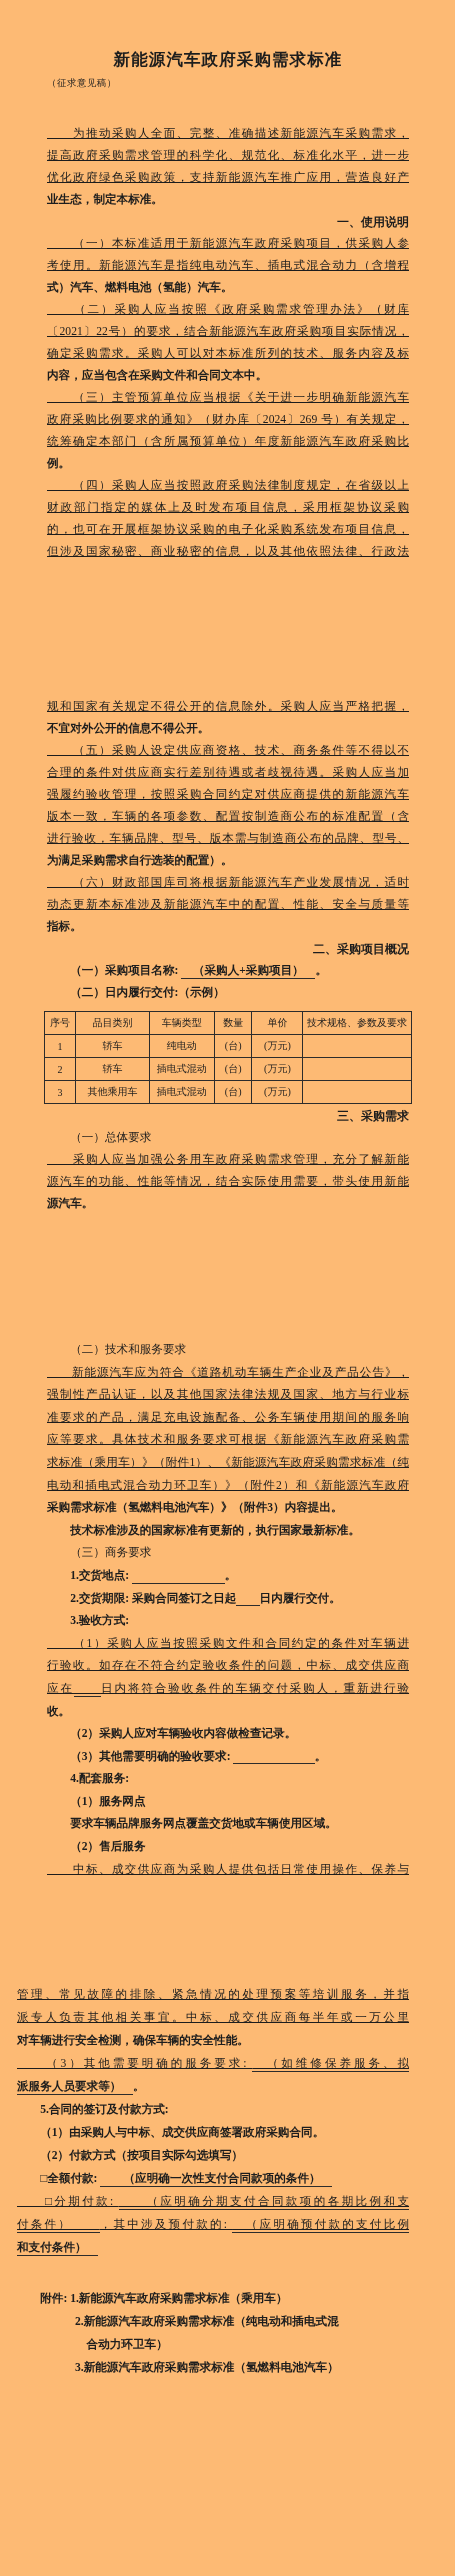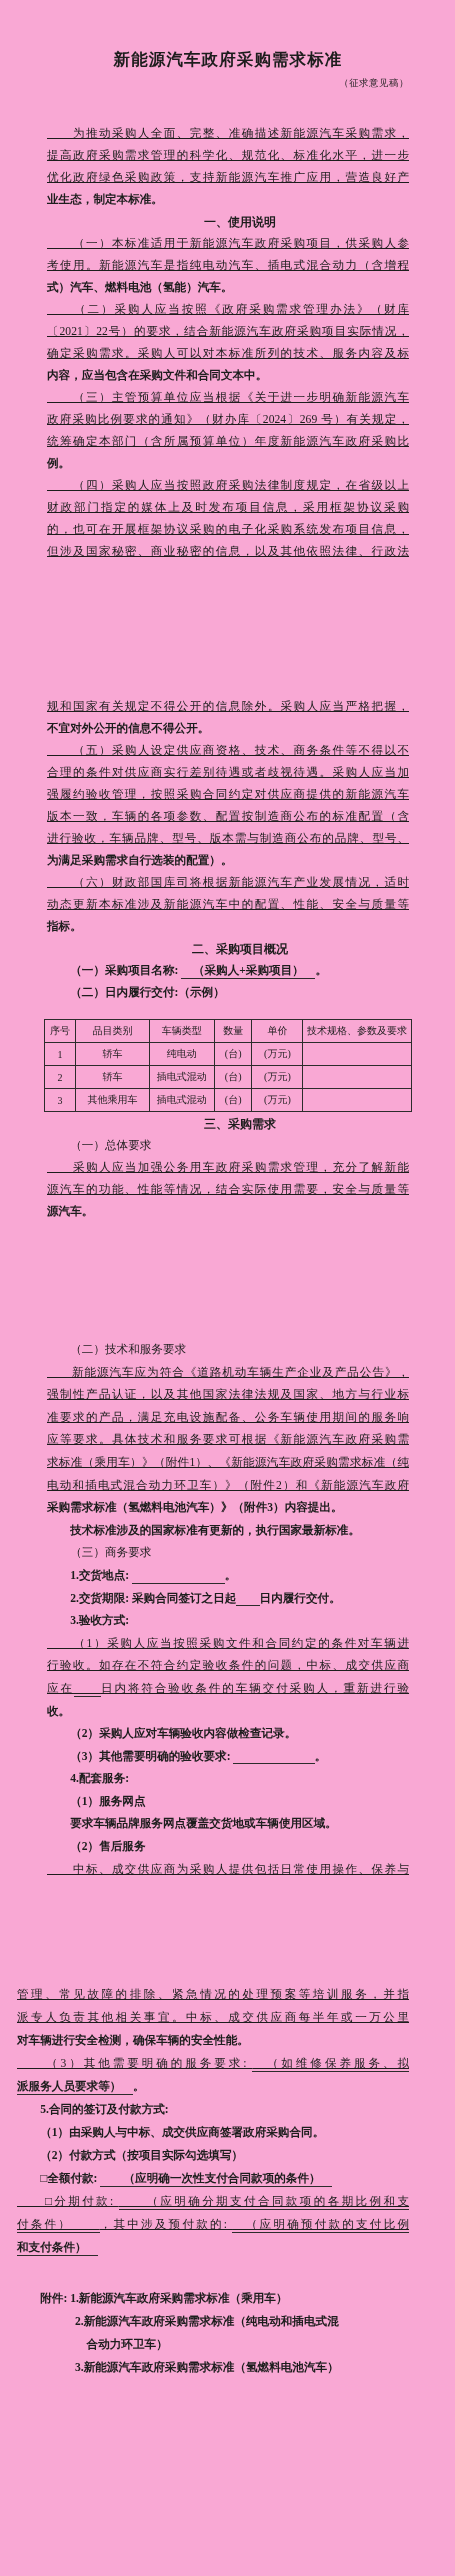--- a/index.html
+++ b/index.html
@@ -1,19 +1,19 @@
 <!DOCTYPE html>
 <html style="font-size:8.8px"><head>
 <meta charset="utf-8">
 <style>
   html, body { margin: 0; padding: 0; background: #ffffff; }
   .doc {
     width: 455px;
     height: 2576px;
-    background: #f9a8d4;
+    background: #fdba74;
     color: #1d1d1d;
     font-family: "Liberation Serif", "DejaVu Serif", serif;
     overflow: hidden;
   }
   .page {
     box-sizing: border-box;
     width: 455px;
     height: 644px;
     padding-left: 47px;
     padding-right: 46px;
@@ -28,21 +28,21 @@
     line-height: 25px;
     font-size: 16.5px;
     font-weight: bold;
     letter-spacing: 1.1px;
     text-align: center;
     font-family: "Liberation Serif", "DejaVu Serif", serif;
   }
   .subtitle {
     line-height: 23px;
     font-size: 9.4px;
-    text-align: right;
+    text-align: left;
     letter-spacing: 0.6px;
   }
   .title-gap { height: 27.5px; }
 
   .line {
     font-size: 11.6px;
     white-space: pre-wrap;
     text-align: left;
   }
   .p1 .line, .p2 .line { line-height: 22px; }
@@ -51,41 +51,41 @@
 
   
   .line.j { text-align: justify; text-align-last: justify; text-decoration: underline; }
   
   .line.n { text-align: left; text-align-last: auto; font-weight: bold; }
   
   .line.h {
     font-family: "Liberation Sans", "DejaVu Sans", sans-serif;
     font-weight: bold;
     font-size: 12px;
-    text-align: center; text-align-last: auto;
+    text-align: right; text-align-last: auto;
   }
   
   .line.k { font-size: 11.6px; text-align: left; text-align-last: auto; }
 
   .u {
     border-bottom: 1.1px solid #2c2c2c;
     padding-bottom: 0.6px;
   }
 
   .blank { height: 28px; }
 
   table.ptable {
     width: 368px;
     margin-left: -3.3px;
     border-collapse: collapse;
     table-layout: fixed;
     font-size: 10px;
     font-family: "Liberation Serif", "DejaVu Serif", serif;
     color: #1d1d1d;
-    margin-top: 15px;
+    margin-top: 7px;
     margin-bottom: 1.1px;
   }
   table.ptable th, table.ptable td {
     border: 0.6px solid #2c2c2c;
     font-weight: normal;
     text-align: center;
     vertical-align: middle;
     height: 22px;
     padding: 0 1.1px;
     overflow: hidden;
@@ -186,21 +186,21 @@
               <td>插电式混动</td>
               <td>(台)</td>
               <td>(万元)</td>
               <td></td>
             </tr>
           </tbody>
         </table>
         <div class="line h"><span>　　三、采购需求</span></div>
         <div class="line k"><span>　　（一）总体要求</span></div>
         <div class="line j"><span>　　采购人应当加强公务用车政府采购需求管理，充分了解新能</span></div>
-        <div class="line j"><span>源汽车的功能、性能等情况，结合实际使用需要，安全与质量等</span></div>
+        <div class="line j"><span>源汽车的功能、性能等情况，结合实际使用需要，带头使用新能</span></div>
         <div class="line n"><span>源汽车。</span></div>
       </div>
   </div>
   <div class="page p3">
     <div class="body-lines">
         <div class="line k"><span>　　（二）技术和服务要求</span></div>
         <div class="line j"><span>　　新能源汽车应为符合《道路机动车辆生产企业及产品公告》，</span></div>
         <div class="line j"><span>强制性产品认证，以及其他国家法律法规及国家、地方与行业标</span></div>
         <div class="line j"><span>准要求的产品，满足充电设施配备、公务车辆使用期间的服务响</span></div>
         <div class="line j"><span>应等要求。具体技术和服务要求可根据《新能源汽车政府采购需</span></div>

